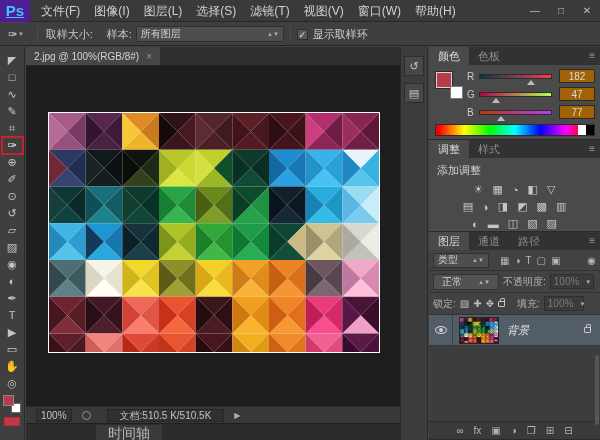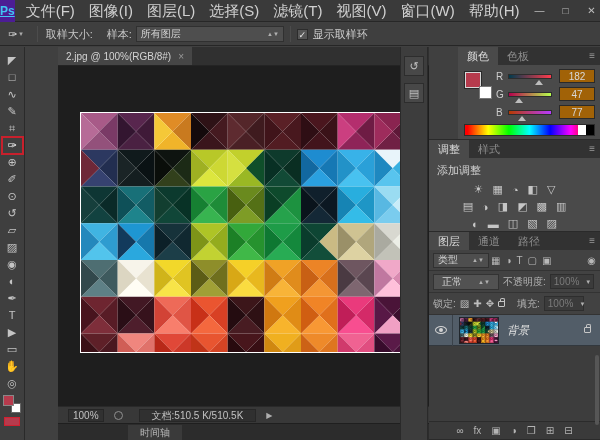--- a/index.html
+++ b/index.html
@@ -4,23 +4,23 @@
 <style>
   html,body{margin:0;padding:0;background:#222;}
   .app{width:600px;height:440px;position:relative;background:#404040;overflow:hidden;
        font-family:"Liberation Sans","DejaVu Sans",sans-serif;color:#ccc;box-sizing:border-box;}
   .app *{box-sizing:border-box;}
 
   
   .menubar{position:absolute;left:0;top:0;right:0;height:22px;background:#3a3a3a;
            border-bottom:1px solid #272727;display:flex;align-items:center;}
   .ps-logo{width:30px;height:22px;background:#4c1d95;color:#41c5f2;font-weight:bold;
-           font-size:12px;display:flex;align-items:center;justify-content:center;text-decoration:underline;}
+           font-size:15px;display:flex;align-items:center;justify-content:center;text-decoration:underline;}
   .menus{display:flex;margin-left:4px;}
-  .menu-item{font-size:15px;color:#d0d0d0;padding:0 7px;line-height:22px;white-space:nowrap;}
+  .menu-item{font-size:12px;color:#d0d0d0;padding:0 7px;line-height:22px;white-space:nowrap;}
   .win-controls{margin-left:auto;display:flex;}
   .win-btn{width:26px;text-align:center;font-size:10px;color:#bdbdbd;line-height:22px;}
 
   
   .optionsbar{position:absolute;top:23px;left:0;right:0;height:23px;background:#3f3f3f;
               border-bottom:1px solid #262626;display:flex;align-items:center;font-size:11px;}
   .tool-preset{display:flex;align-items:center;gap:2px;padding:0 8px;color:#ddd;}
   .caret{font-size:7px;color:#aaa;}
   .sep{width:1px;height:16px;background:#2d2d2d;border-right:1px solid #4c4c4c;margin:0 6px;}
   .opt-label{color:#c8c8c8;margin:0 4px 0 2px;white-space:nowrap;}
@@ -40,61 +40,61 @@
   .tool{width:21px;height:17px;line-height:17px;text-align:center;font-size:11px;color:#c4c4c4;
         position:relative;flex:0 0 auto;}
   .tool.active{outline:2px solid #c8202c;outline-offset:-1px;color:#eee;}
   .tool .tg{pointer-events:none;}
   .swatch-pair{position:relative;width:18px;height:18px;margin-top:3px;}
   .swatch-bg{position:absolute;right:0;bottom:0;width:10px;height:10px;background:#fff;border:1px solid #666;}
   .swatch-fg{position:absolute;left:0;top:0;width:11px;height:11px;border:1px solid #888;}
   .fg-bar{width:16px;height:9px;margin-top:4px;border:1px solid #d02030;}
 
   
-  .docarea{position:absolute;left:26px;top:47px;width:374px;bottom:0;margin-left:32px;}
+  .docarea{position:absolute;left:26px;top:47px;width:374px;bottom:0;}
   .tabbar{position:absolute;top:0;left:0;right:0;height:19px;background:#303030;
           border-bottom:1px solid #242424;display:flex;}
   .doctab{background:#464646;padding:0 8px;font-size:10px;line-height:19px;color:#d4d4d4;
           display:flex;align-items:center;gap:7px;}
   .tab-close{color:#9a9a9a;font-size:10px;}
   .canvas{position:absolute;top:19px;left:0;right:0;bottom:34px;background:#1e1e1e;overflow:hidden;}
   .image-frame{position:absolute;left:22px;top:46px;width:332px;height:241px;background:#fff;
                padding:1px;}
   .image-frame svg{display:block;width:330px;height:239px;}
   .statusbar{position:absolute;left:0;right:0;bottom:17px;height:17px;background:#383838;
              border-top:1px solid #292929;display:flex;align-items:center;font-size:10px;color:#c2c2c2;}
   .zoom-field{margin-left:10px;padding:0 4px;background:#313131;border:1px solid #262626;
               height:13px;line-height:12px;}
   .status-circle{width:9px;height:9px;border-radius:50%;border:1px solid #8f8f8f;margin-left:10px;}
   .doc-info{margin-left:16px;background:#303030;border:1px solid #272727;padding:0 12px;
             height:13px;line-height:12px;}
   .status-arrow{margin-left:10px;font-size:8px;color:#aeaeae;}
   .timelinebar{position:absolute;left:0;right:0;bottom:0;height:17px;background:#2c2c2c;
                border-top:1px solid #1f1f1f;}
   .tl-tab{position:absolute;left:70px;top:1px;height:16px;background:#3a3a3a;padding:0 12px;
-          font-size:10px;line-height:16px;color:#b6b6b6;}
+          font-size:14px;line-height:16px;color:#b6b6b6;}
 
   
   .minidock{position:absolute;left:400px;top:47px;width:28px;bottom:0;background:#3d3d3d;
             border-left:1px solid #2a2a2a;border-right:1px solid #2a2a2a;display:flex;
             flex-direction:column;align-items:center;padding-top:9px;gap:7px;}
   .dock-btn{width:20px;height:20px;background:#484848;border:1px solid #2d2d2d;color:#c2c2c2;
             font-size:11px;display:flex;align-items:center;justify-content:center;flex:0 0 auto;}
 
   
   .rightdock{position:absolute;left:429px;top:47px;right:0;bottom:0;display:flex;
              flex-direction:column;background:#404040;}
   .panel{display:flex;flex-direction:column;border-bottom:1px solid #2a2a2a;}
   .panel-tabs{height:18px;background:#323232;display:flex;}
   .ptab{height:18px;line-height:18px;padding:0 9px;font-size:11px;color:#8d8d8d;}
   .ptab.active{background:#4a4a4a;color:#dadada;}
   .pmenu{margin-left:auto;color:#9a9a9a;font-size:10px;line-height:18px;padding-right:5px;}
   .panel-body{background:#4a4a4a;position:relative;flex:1;}
 
-  .p-color{height:93px;flex:0 0 auto;padding-left:29px;}
+  .p-color{height:93px;flex:0 0 auto;}
   .swatches{position:absolute;left:7px;top:7px;width:28px;height:28px;}
   .sw-fg{position:absolute;left:0;top:0;width:16px;height:16px;border:1px solid #d8d8d8;
          outline:1px solid #2a2a2a;}
   .sw-bg{position:absolute;right:1px;bottom:1px;width:13px;height:13px;background:#fff;
          border:1px solid #777;}
   .channels{position:absolute;left:38px;top:2px;right:5px;}
   .channel-row{display:flex;align-items:center;height:18px;}
   .ch-label{width:12px;font-size:10px;color:#cccccc;}
   .track{flex:1;height:5px;position:relative;border:1px solid #2d2d2d;margin-right:7px;}
   .thumb{position:absolute;top:5px;width:0;height:0;border-left:4px solid transparent;
@@ -111,21 +111,21 @@
 
   .p-adjust{height:92px;flex:0 0 auto;}
   .add-label{position:absolute;left:8px;top:5px;font-size:11px;color:#d0d0d0;}
   .adj-rows{position:absolute;left:0;right:0;top:23px;}
   .adj-row{display:flex;justify-content:center;gap:9px;height:17px;align-items:center;}
   .adj-icon{font-size:11px;color:#c6c6c6;}
 
   .p-layers{flex:1;}
   .p-layers .panel-body{display:flex;flex-direction:column;background:#424242;}
   .flt-row{height:21px;border-bottom:1px solid #333;display:flex;align-items:center;
-           padding:0 4px;gap:0;}
+           padding:0 4px;gap:9px;}
   .flt-select{background:#4e4e4e;border:1px solid #313131;height:15px;display:flex;
               align-items:center;font-size:10px;color:#cccccc;padding:0 4px;width:56px;}
   .flt-icons{display:flex;gap:5px;margin-left:2px;}
   .flt-ic{font-size:10px;color:#b8b8b8;}
   .flt-toggle{margin-left:auto;font-size:10px;color:#b8b8b8;}
   .blend-row{height:22px;border-bottom:1px solid #333;display:flex;align-items:center;
              padding:0 4px;gap:4px;}
   .blend-select{background:#525252;border:1px solid #333;height:16px;width:66px;display:flex;
                 align-items:center;padding:0 8px;font-size:10px;color:#d6d6d6;}
   .mini-label{font-size:10px;color:#b2b2b2;white-space:nowrap;}

